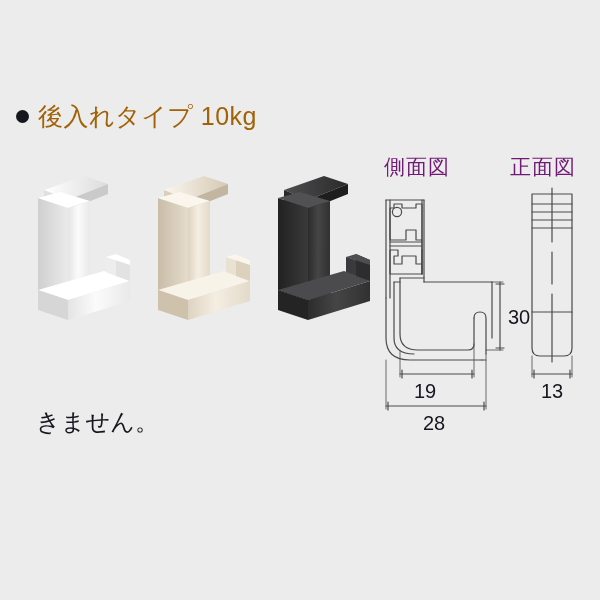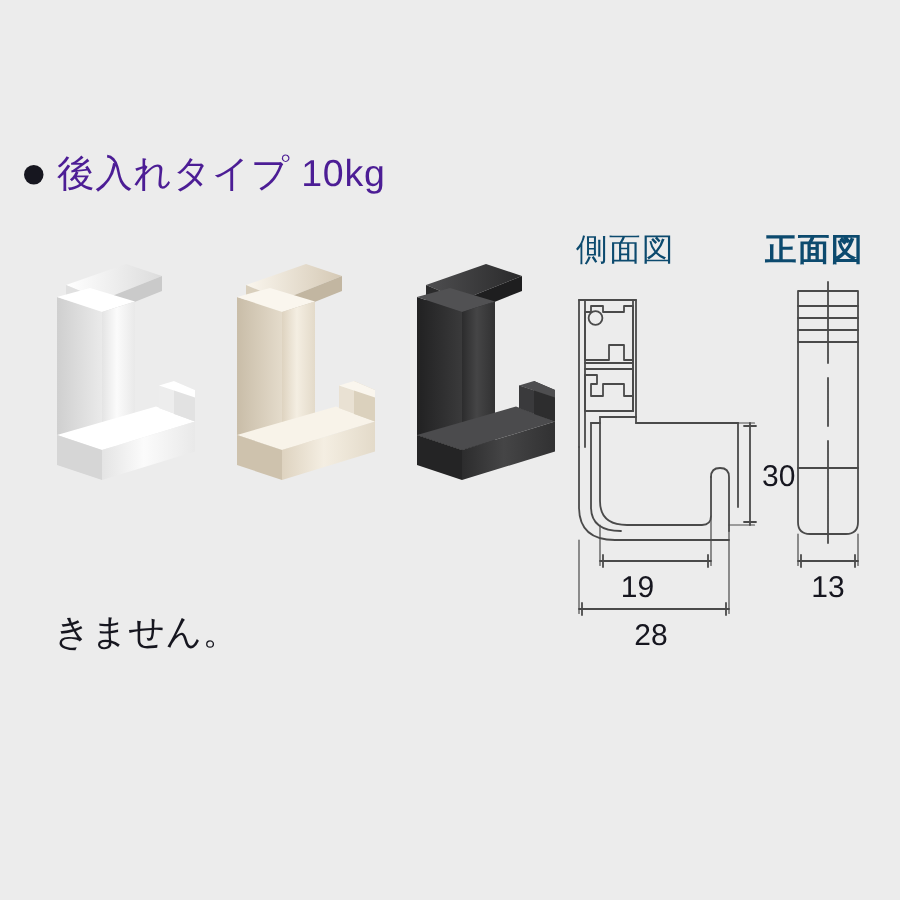--- a/index.html
+++ b/index.html
@@ -17,21 +17,21 @@
   .heading{
     position:absolute;left:16px;top:104px;
     display:flex;align-items:center;gap:9px;
   }
   .bullet{
     width:13px;height:13px;border-radius:50%;
     background:#16161f;display:block;flex:0 0 auto;
   }
   .heading-text{
     font-size:25px;letter-spacing:.5px;line-height:1;
-    white-space:nowrap;color:#4c1d95;text-align:right;
+    white-space:nowrap;color:#a16207;text-align:right;
   }
 
   
   .photos{position:absolute;left:12px;top:168px;width:370px;height:170px;}
   .hook{position:absolute;top:0;width:120px;height:170px;}
   .hook.h1{left:8px;}
   .hook.h2{left:128px;}
   .hook.h3{left:248px;}
   .hook svg{display:block;width:120px;height:170px;}
 
@@ -42,24 +42,24 @@
     letter-spacing:.2px;color:#16161f;
     white-space:pre;
   }
   .note-line{display:block;}
   .note-line.indent{padding-left:22px;}
 
   
   .drawings{position:absolute;left:372px;top:152px;width:228px;height:300px;}
   .dwg-title{
     position:absolute;font-size:21px;line-height:1;
-    letter-spacing:1px;color:#0c4a6e;white-space:nowrap;
+    letter-spacing:1px;color:#701a75;white-space:nowrap;
   }
   .dwg-title.side{left:12px;top:4px;}
-  .dwg-title.front{left:138px;top:4px;font-weight:bold;}
+  .dwg-title.front{left:138px;top:4px;}
   .dwg-svg{position:absolute;left:0;top:26px;}
 
   .dim-text{
     font-family:"Liberation Sans","DejaVu Sans",sans-serif;
     font-size:20px;fill:#16161f;
   }
 </style>
 </head>
 <body>
 

